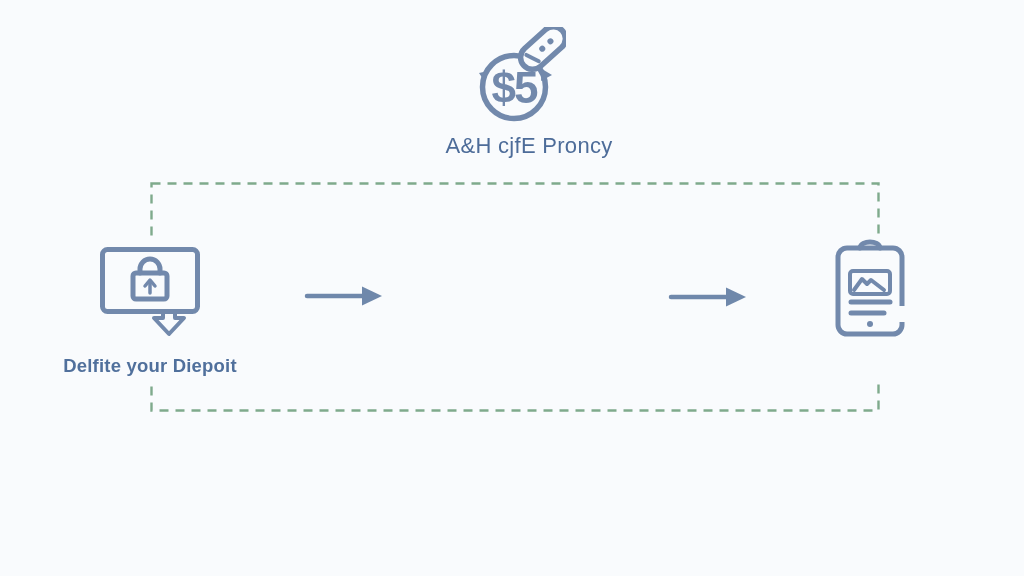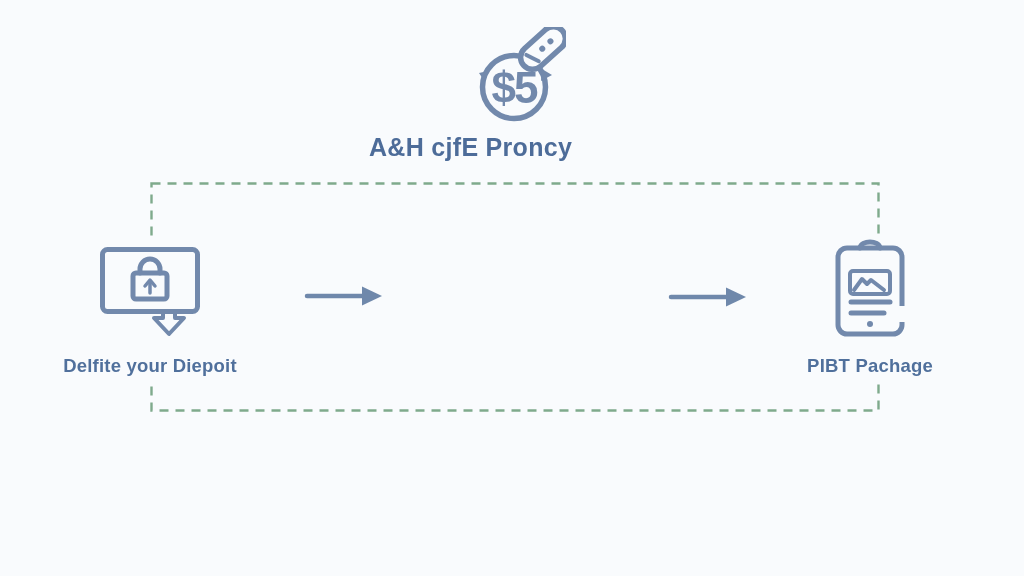--- a/index.html
+++ b/index.html
@@ -31,21 +31,21 @@
   .badge-text{
     fill:var(--icon-stroke);
     font-family:"Liberation Sans",sans-serif;
     font-weight:700;font-size:44px;letter-spacing:-2px;
   }
 
   .dashed-box{position:absolute;left:150px;top:182px;}
   .header-icon{position:absolute;left:462px;top:27px;}
   .diagram-title{
     position:absolute;left:369px;top:133px;width:320px;
-    text-align:left;font-size:25px;font-weight:700;
+    text-align:center;font-size:22px;font-weight:400;
     color:var(--title-text);letter-spacing:.3px;white-space:nowrap;
   }
   .step{
     position:absolute;display:flex;flex-direction:column;
     align-items:center;justify-content:space-between;
     background:var(--background);
   }
   .step-1{left:40px;top:242px;width:220px;height:140px;padding-top:3px;box-sizing:border-box;}
   .step-2{left:406px;top:242px;width:220px;height:140px;}
   .step-3{left:760px;top:236px;width:220px;height:146px;}
@@ -107,16 +107,15 @@
     <svg width="72" height="102" viewBox="0 0 72 102">
       <rect class="st" x="4" y="12" width="64" height="86" rx="9"></rect>
       <path class="st" d="M26 12 C27 4 45 4 46 12"></path>
       <rect class="bgf" x="63" y="70" width="9" height="16"></rect>
       <rect class="st4" x="16" y="35" width="40" height="23" rx="3"></rect>
       <path class="st4" d="M20 54 L28 43 L33 48 L37 44 L50 54"></path>
       <line class="st" x1="17" y1="66" x2="56" y2="66"></line>
       <line class="st" x1="17" y1="77" x2="50" y2="77"></line>
       <circle class="fc" cx="36" cy="88" r="3"></circle>
     </svg>
-    <div class="step-label">PIBT Pachage</div>
   </div>
 
 </div>
 
 </body></html>

